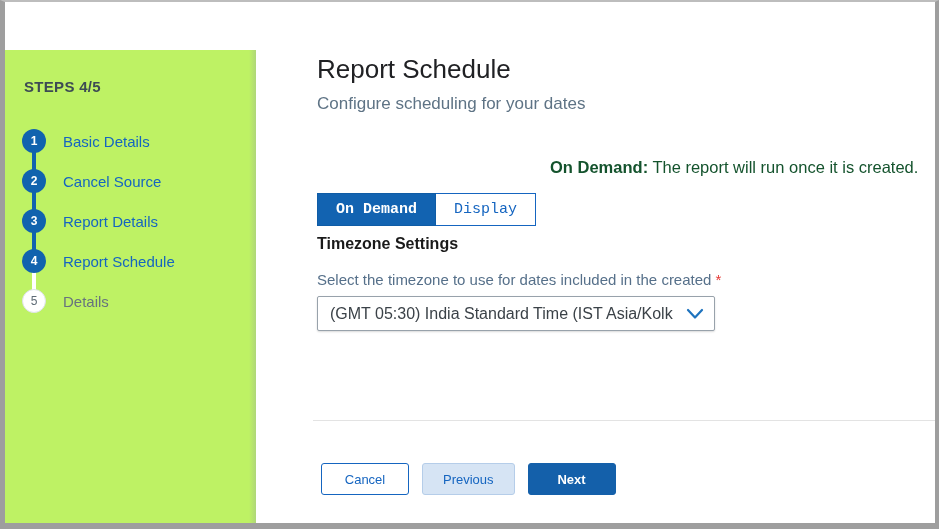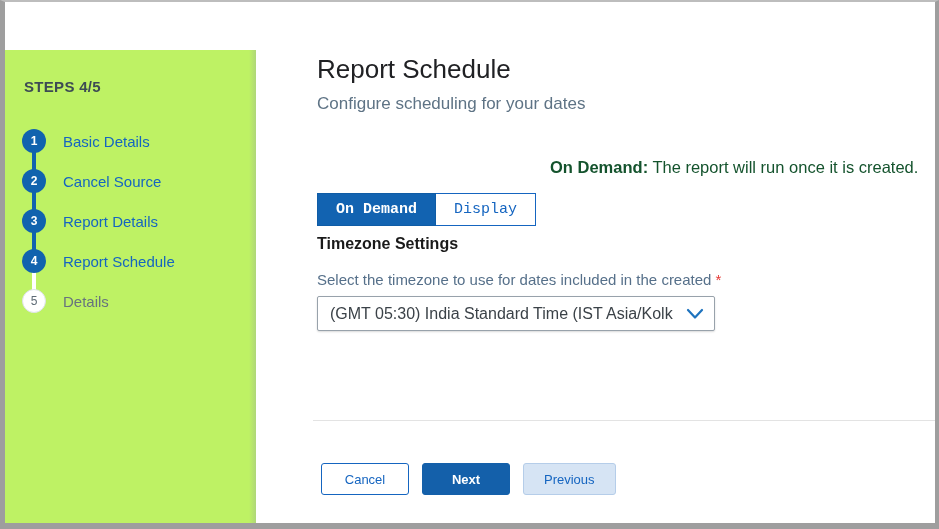--- a/index.html
+++ b/index.html
@@ -200,18 +200,18 @@
         <svg width="18" height="12" viewBox="0 0 18 12" fill="none">
           <polyline points="2,2 9,9.5 16,2" stroke="#1e73be" stroke-width="2.2" fill="none" stroke-linecap="round" stroke-linejoin="round"></polyline>
         </svg>
       </span>
     </div>
 
     <div class="footer-divider"></div>
 
     <div class="footer-buttons">
       <button class="btn btn-cancel">Cancel</button>
+      <button class="btn btn-previous">Previous</button>
       <button class="btn btn-next">Next</button>
-      <button class="btn btn-previous">Previous</button>
     </div>
 
   </main>
 </div>
 
 </body></html>

